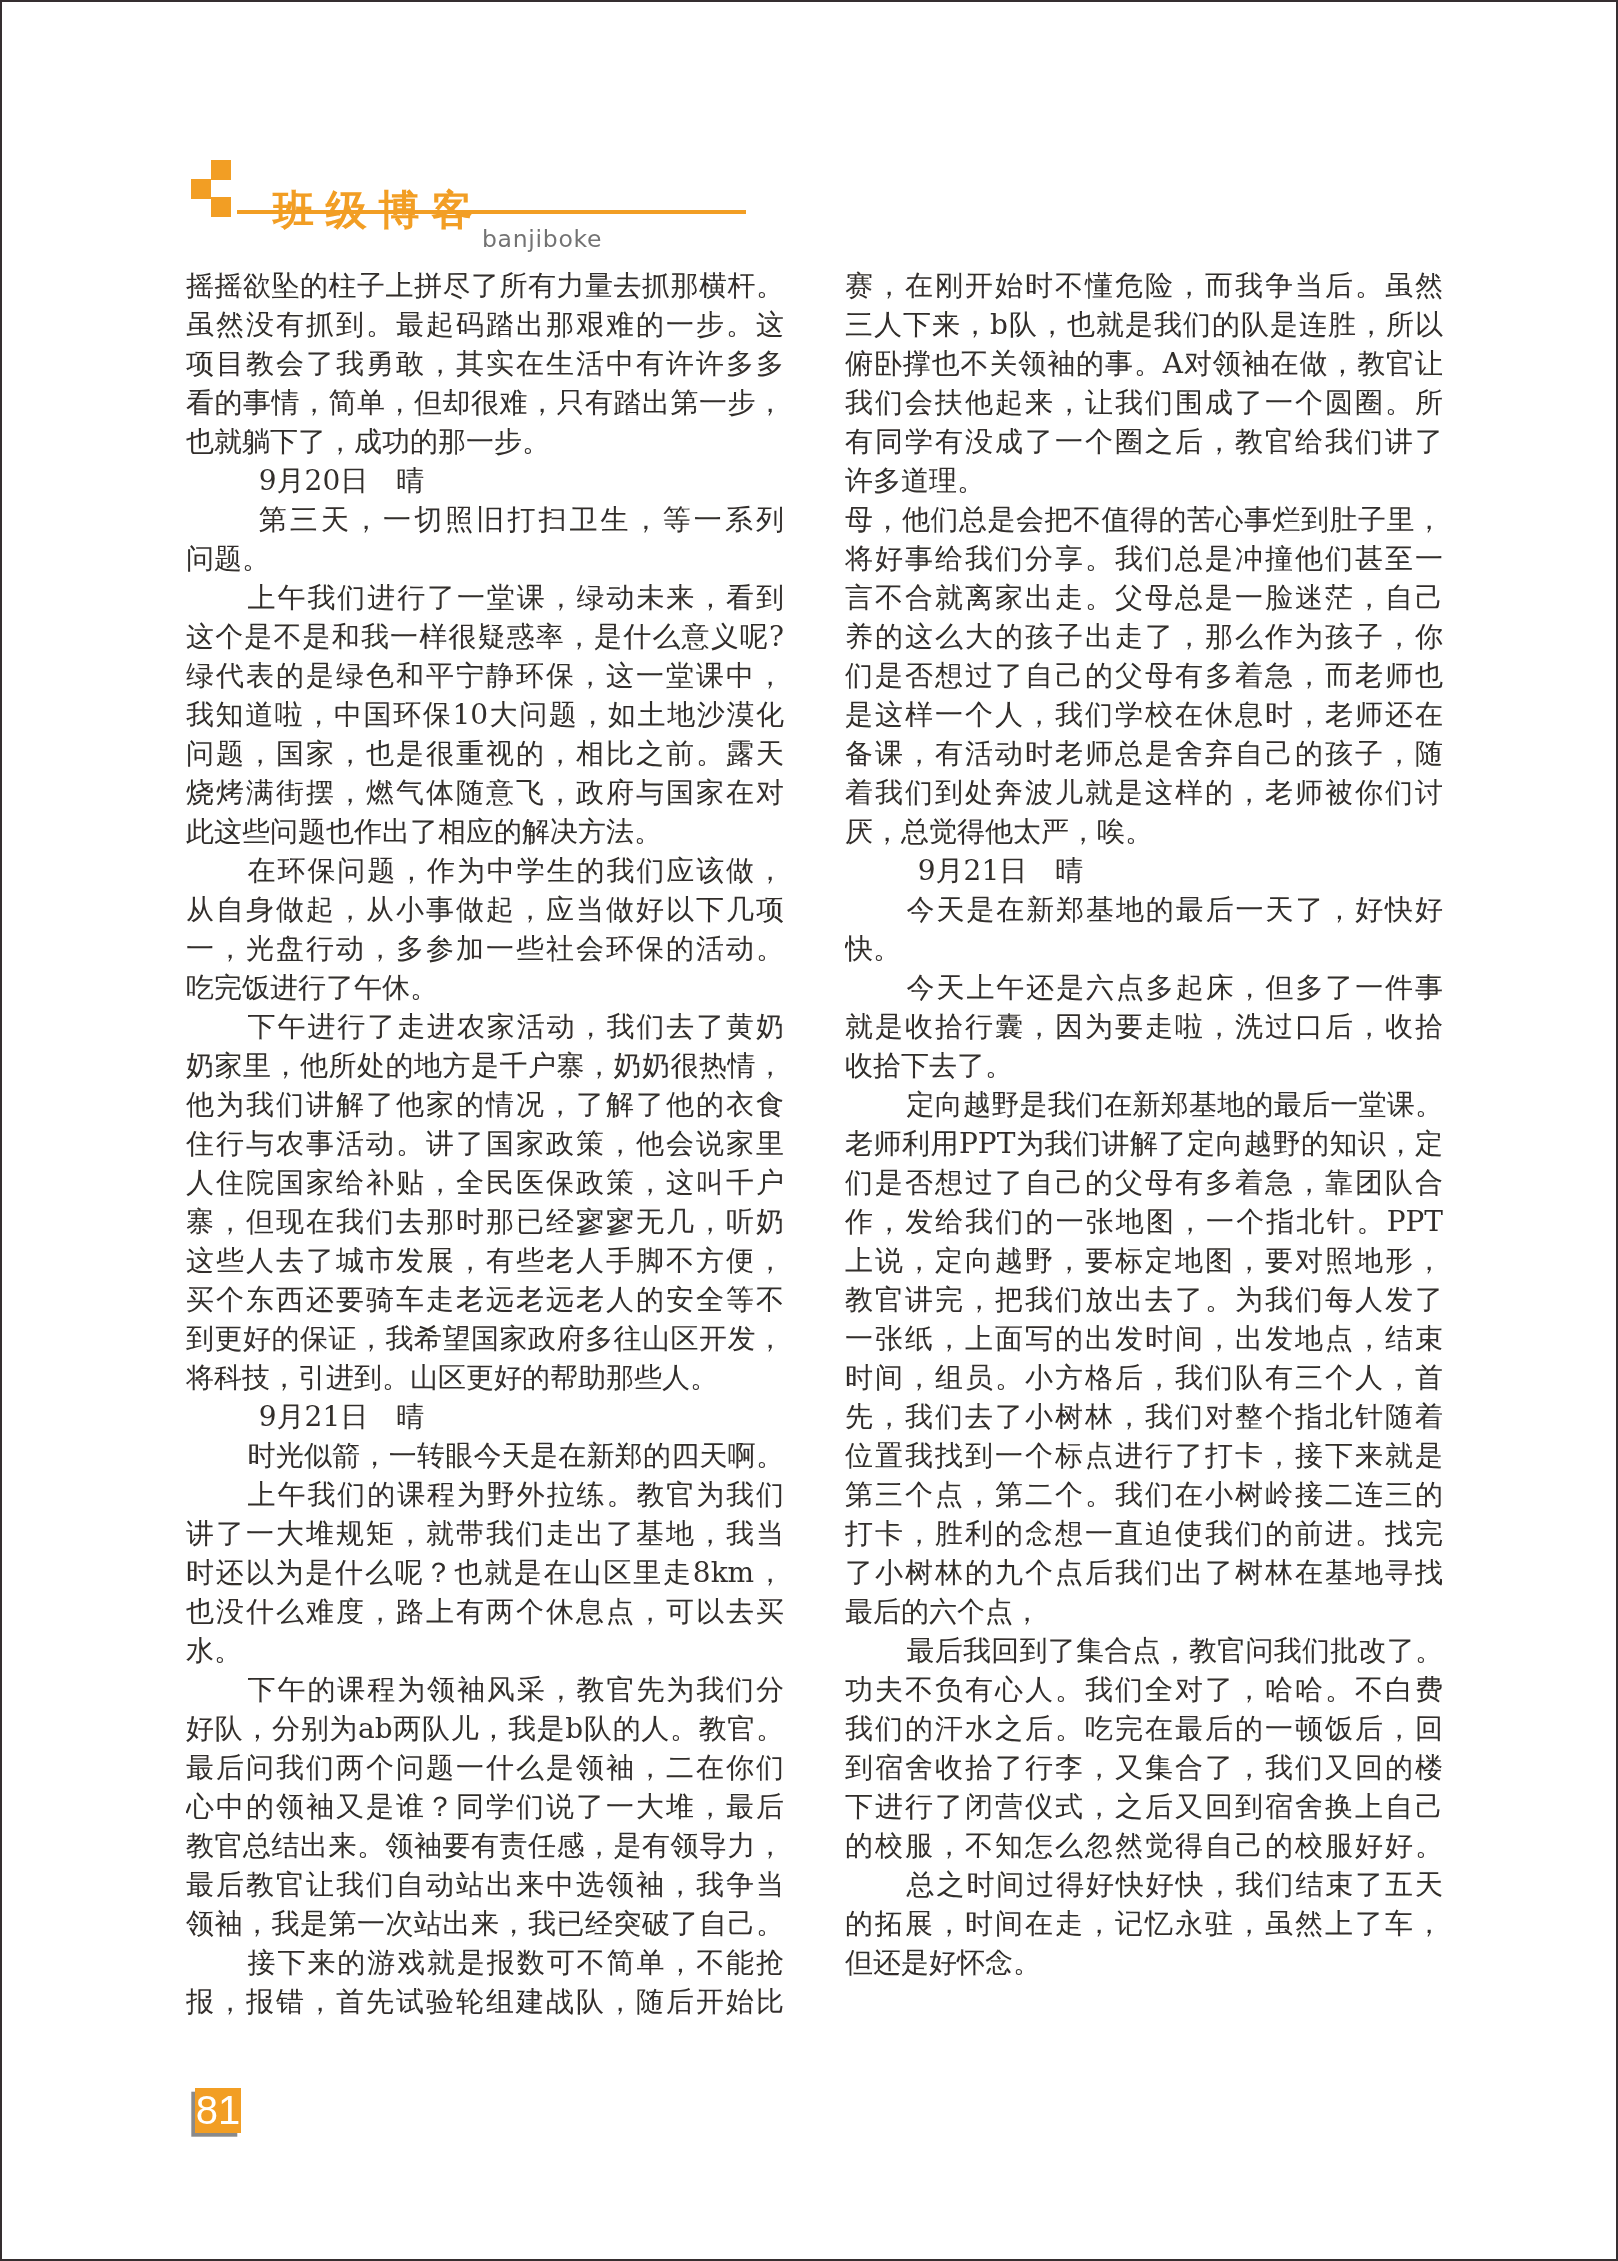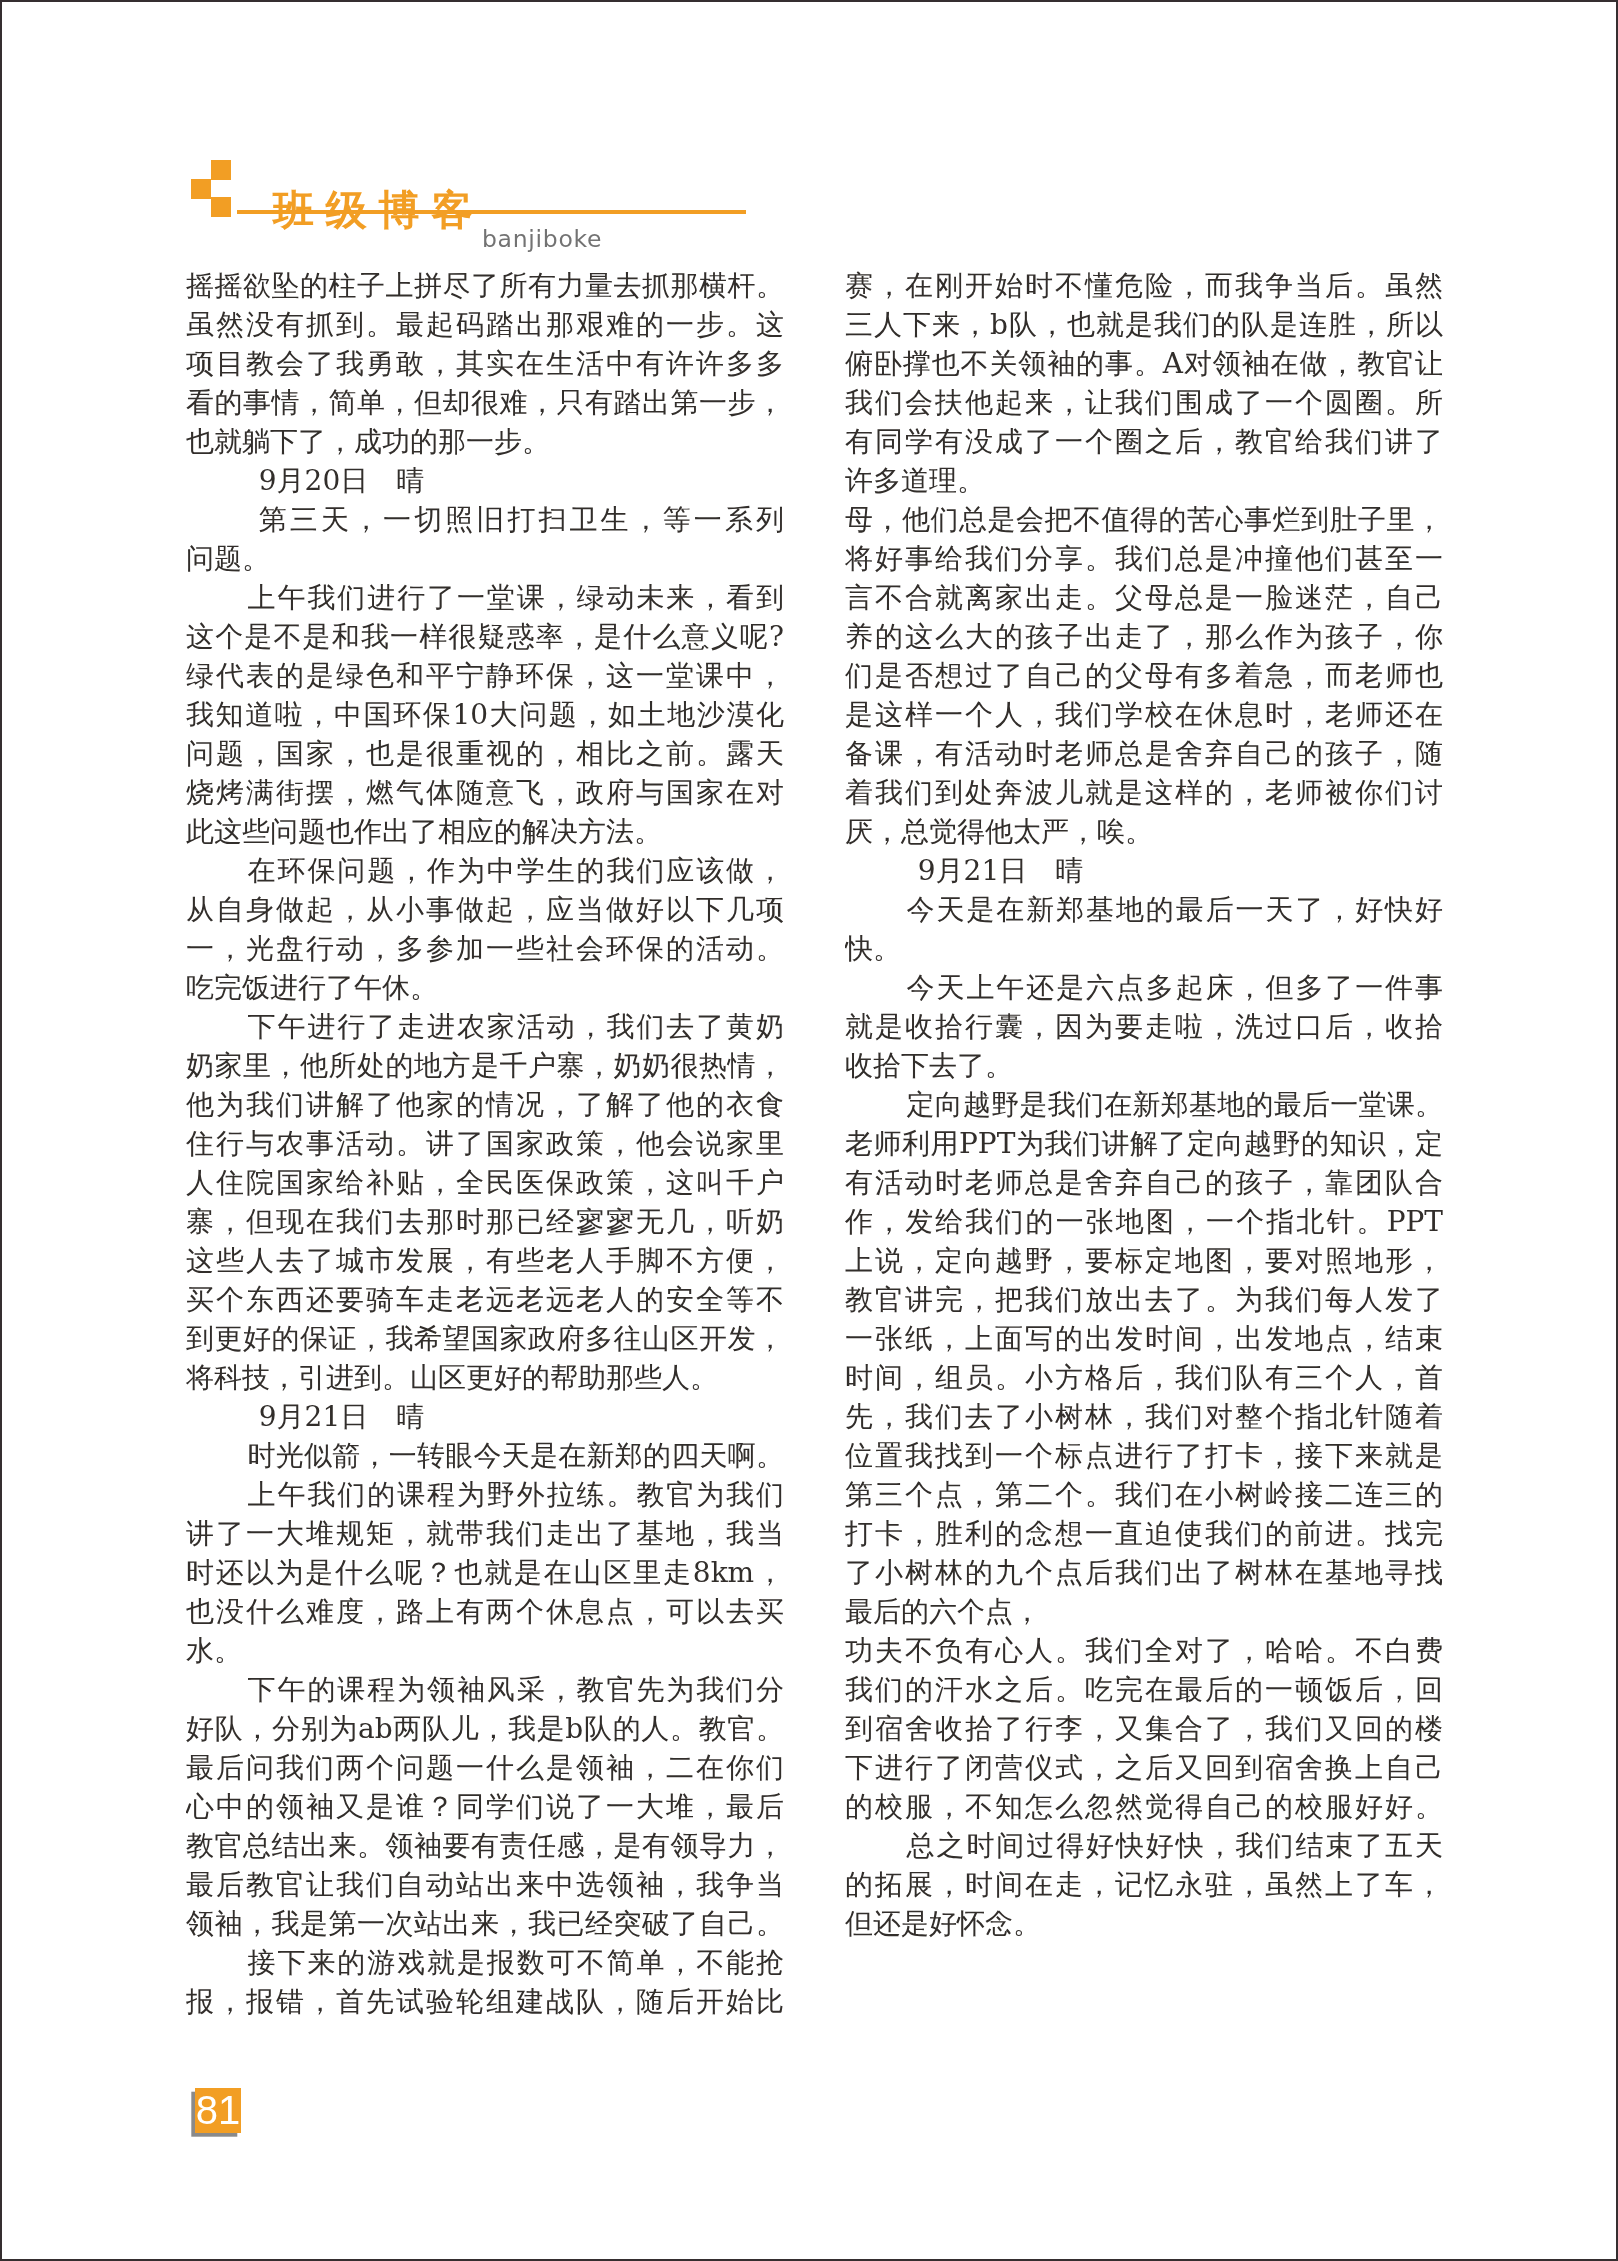--- a/index.html
+++ b/index.html
@@ -143,32 +143,33 @@
         <div class="line j">着我们到处奔波儿就是这样的，老师被你们讨</div>
         <div class="line">厌，总觉得他太严，唉。</div>
         <div class="line" style="padding-left: 2.6em;">9月21日　晴</div>
         <div class="line j" style="padding-left: 2.2em;">今天是在新郑基地的最后一天了，好快好</div>
         <div class="line">快。</div>
         <div class="line j" style="padding-left: 2.2em;">今天上午还是六点多起床，但多了一件事</div>
         <div class="line j">就是收拾行囊，因为要走啦，洗过口后，收拾</div>
         <div class="line">收拾下去了。</div>
         <div class="line j" style="padding-left: 2.2em;">定向越野是我们在新郑基地的最后一堂课。</div>
         <div class="line j">老师利用PPT为我们讲解了定向越野的知识，定</div>
-        <div class="line j">有活动时老师总是舍弃自己的孩子，靠团队合</div>
+        <div class="line j">们是否想过了自己的父母有多着急，靠团队合</div>
         <div class="line j">作，发给我们的一张地图，一个指北针。PPT</div>
         <div class="line j">上说，定向越野，要标定地图，要对照地形，</div>
         <div class="line j">教官讲完，把我们放出去了。为我们每人发了</div>
         <div class="line j">一张纸，上面写的出发时间，出发地点，结束</div>
         <div class="line j">时间，组员。小方格后，我们队有三个人，首</div>
         <div class="line j">先，我们去了小树林，我们对整个指北针随着</div>
         <div class="line j">位置我找到一个标点进行了打卡，接下来就是</div>
         <div class="line j">第三个点，第二个。我们在小树岭接二连三的</div>
         <div class="line j">打卡，胜利的念想一直迫使我们的前进。找完</div>
         <div class="line j">了小树林的九个点后我们出了树林在基地寻找</div>
         <div class="line">最后的六个点，</div>
+        <div class="line j" style="padding-left: 2.2em;">最后我回到了集合点，教官问我们批改了。</div>
         <div class="line j">功夫不负有心人。我们全对了，哈哈。不白费</div>
         <div class="line j">我们的汗水之后。吃完在最后的一顿饭后，回</div>
         <div class="line j">到宿舍收拾了行李，又集合了，我们又回的楼</div>
         <div class="line j">下进行了闭营仪式，之后又回到宿舍换上自己</div>
         <div class="line j">的校服，不知怎么忽然觉得自己的校服好好。</div>
         <div class="line j" style="padding-left: 2.2em;">总之时间过得好快好快，我们结束了五天</div>
         <div class="line j">的拓展，时间在走，记忆永驻，虽然上了车，</div>
         <div class="line">但还是好怀念。</div>
       </div>
   </main>

